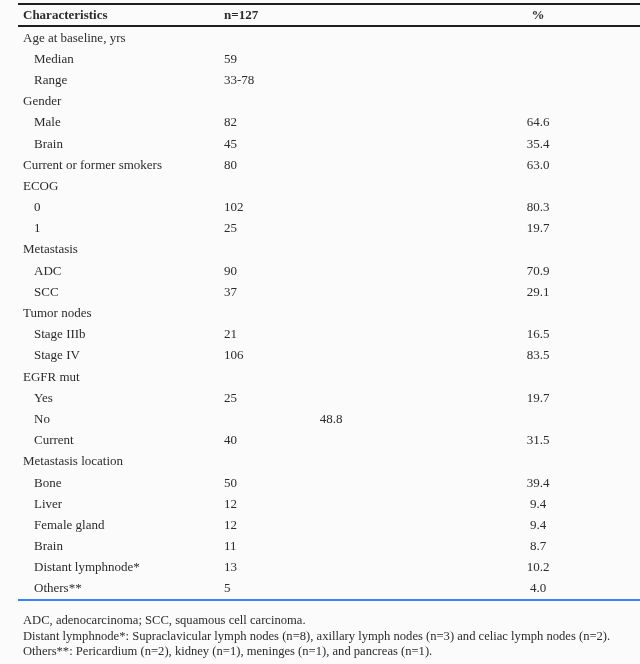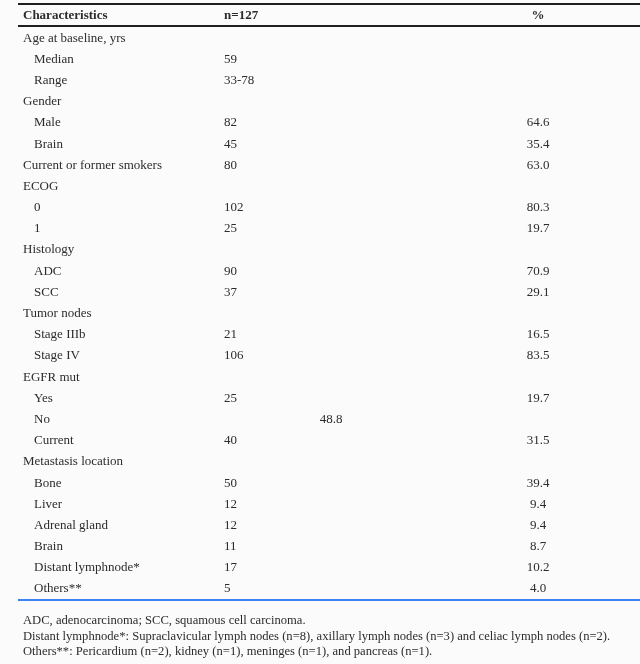--- a/index.html
+++ b/index.html
@@ -114,21 +114,21 @@
           <div class="cell c-pct">80.3</div>
           <div class="cell"></div>
         </div>
         <div class="row">
           <div class="cell c-label indent">1</div>
           <div class="cell c-n">25</div>
           <div class="cell c-pct">19.7</div>
           <div class="cell"></div>
         </div>
         <div class="row">
-          <div class="cell c-label">Histology</div>
+          <div class="cell c-label">Metastasis</div>
           <div class="cell c-n"></div>
           <div class="cell c-pct"></div>
           <div class="cell"></div>
         </div>
         <div class="row">
           <div class="cell c-label indent">ADC</div>
           <div class="cell c-n">90</div>
           <div class="cell c-pct">70.9</div>
           <div class="cell"></div>
         </div>
@@ -191,34 +191,34 @@
           <div class="cell c-pct">39.4</div>
           <div class="cell"></div>
         </div>
         <div class="row">
           <div class="cell c-label indent">Liver</div>
           <div class="cell c-n">12</div>
           <div class="cell c-pct">9.4</div>
           <div class="cell"></div>
         </div>
         <div class="row">
-          <div class="cell c-label indent">Adrenal gland</div>
+          <div class="cell c-label indent">Female gland</div>
           <div class="cell c-n">12</div>
           <div class="cell c-pct">9.4</div>
           <div class="cell"></div>
         </div>
         <div class="row">
           <div class="cell c-label indent">Brain</div>
           <div class="cell c-n">11</div>
           <div class="cell c-pct">8.7</div>
           <div class="cell"></div>
         </div>
         <div class="row">
           <div class="cell c-label indent">Distant lymphnode*</div>
-          <div class="cell c-n">17</div>
+          <div class="cell c-n">13</div>
           <div class="cell c-pct">10.2</div>
           <div class="cell"></div>
         </div>
         <div class="row">
           <div class="cell c-label indent">Others**</div>
           <div class="cell c-n">5</div>
           <div class="cell c-pct">4.0</div>
           <div class="cell"></div>
         </div>
       </div>

